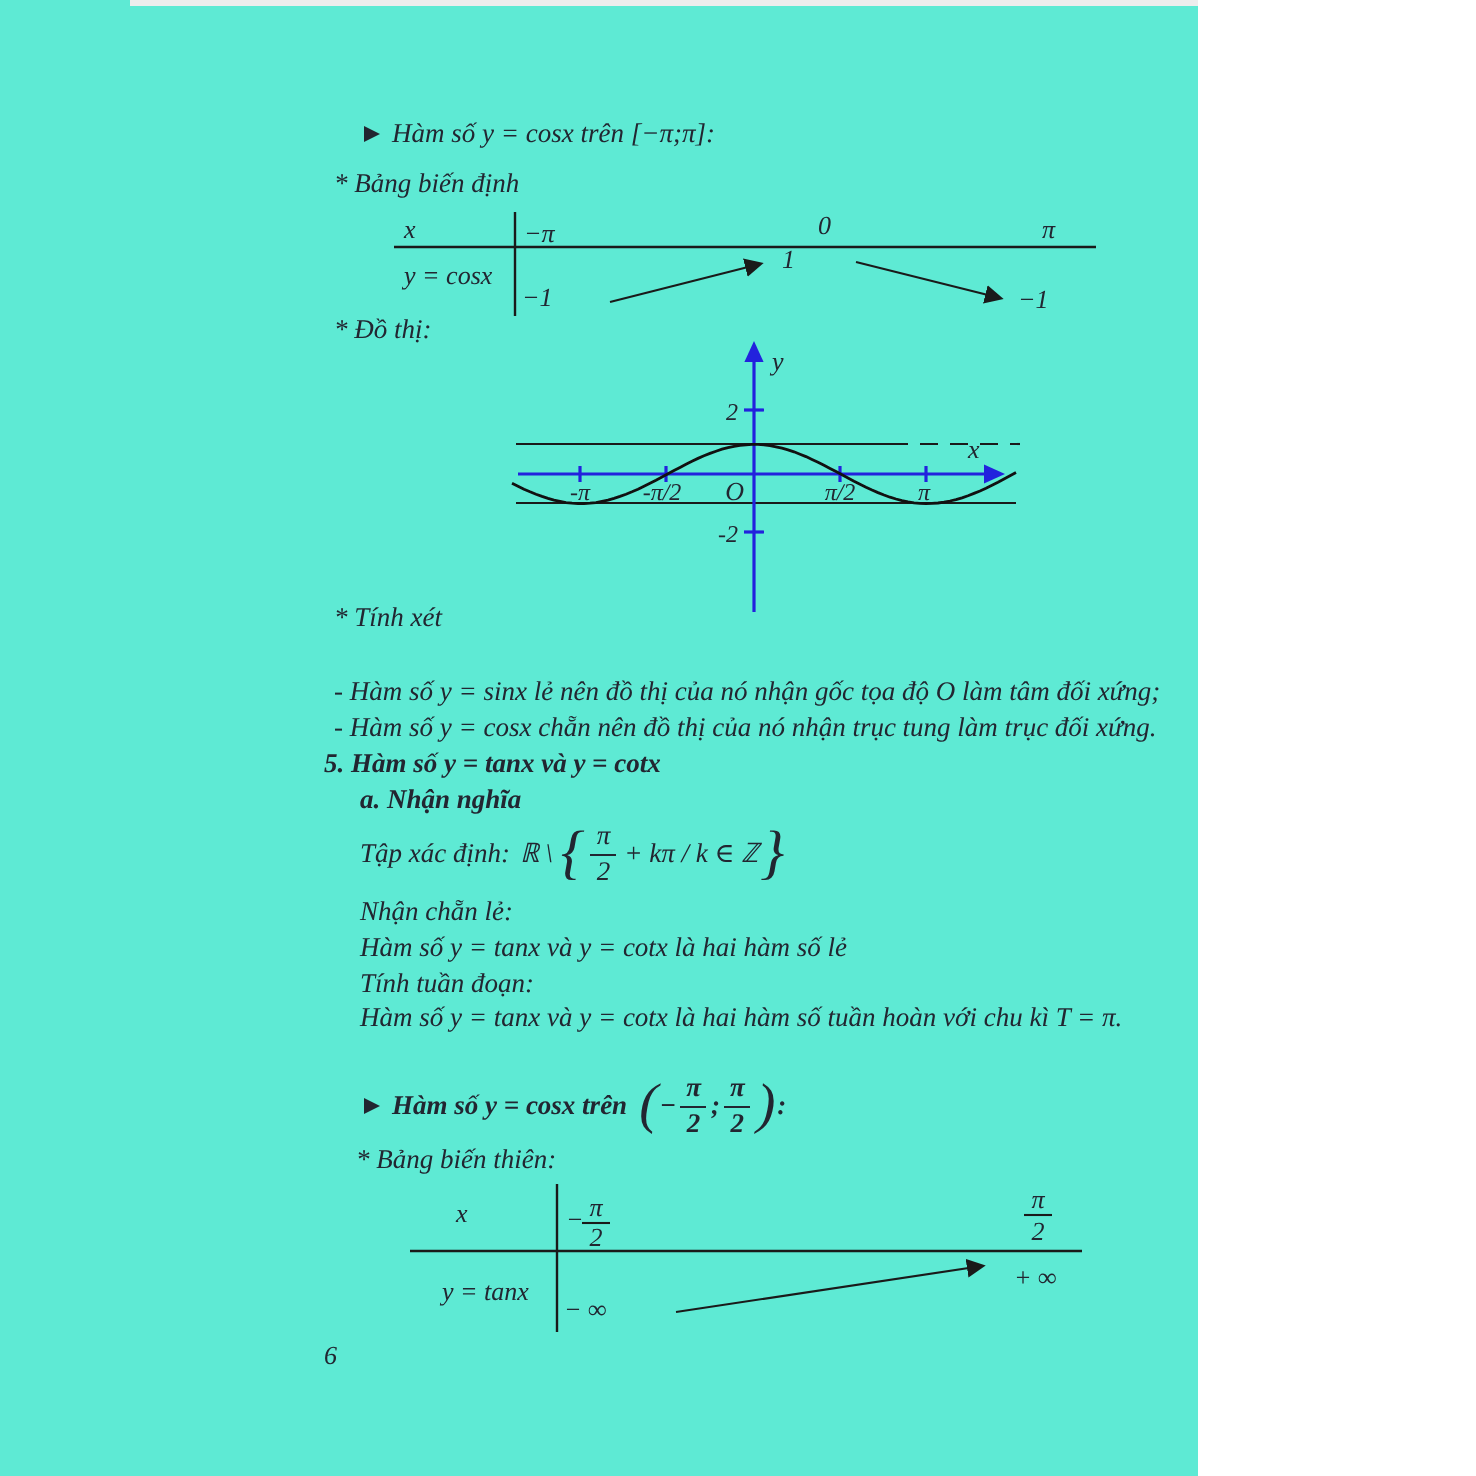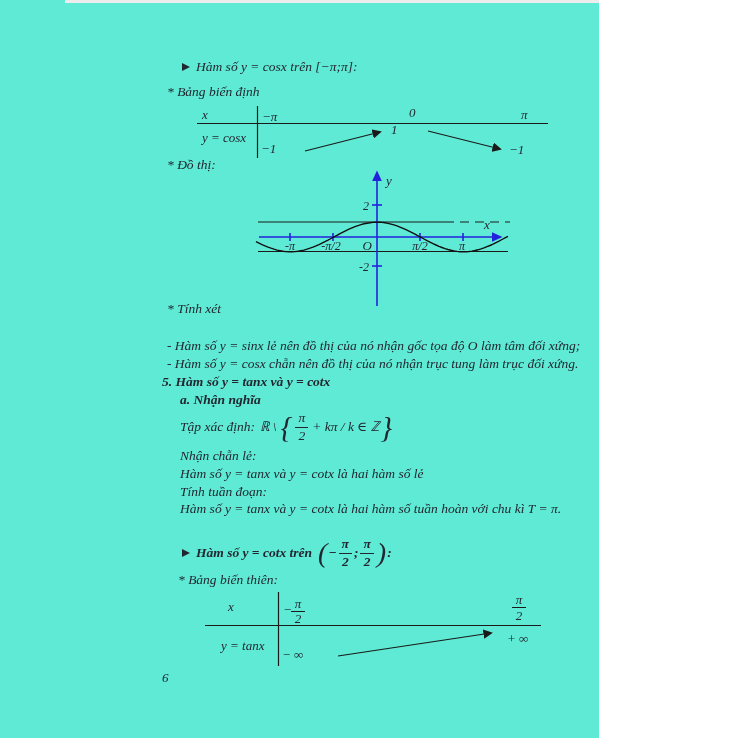--- a/index.html
+++ b/index.html
@@ -117,21 +117,21 @@
     <span class="bigb">}</span>
   </div>
 
   <div class="line" style="left:180px;top:448px">Nhận chẵn lẻ:</div>
   <div class="line" style="left:180px;top:466px">Hàm số y = tanx và y = cotx là hai hàm số lẻ</div>
   <div class="line" style="left:180px;top:484px">Tính tuần đoạn:</div>
   <div class="line" style="left:180px;top:501px">Hàm số y = tanx và y = cotx là hai hàm số tuần hoàn với chu kì T = π.</div>
 
   <div class="line mathline bold" style="left:182px;top:535px;height:36px">
     <span class="tri"></span>
-    <span class="sp">Hàm số y = cotx trên</span>
+    <span class="sp">Hàm số y = cosx trên</span>
     <span class="bigp">(</span>
     <span>−</span>
     <span class="frac">
         <span class="num">π</span>
         <span class="den">2</span>
       </span>
     <span>;</span>
     <span class="frac">
         <span class="num">π</span>
         <span class="den">2</span>

